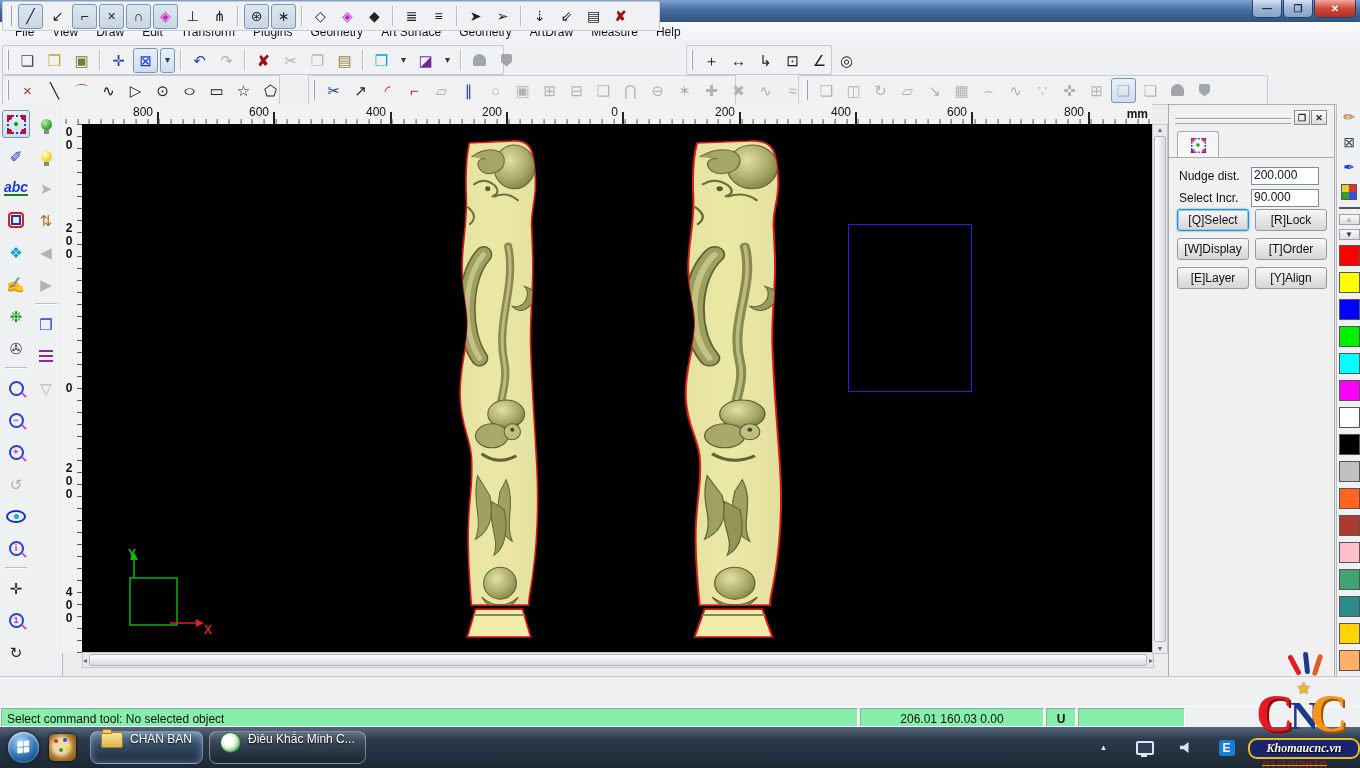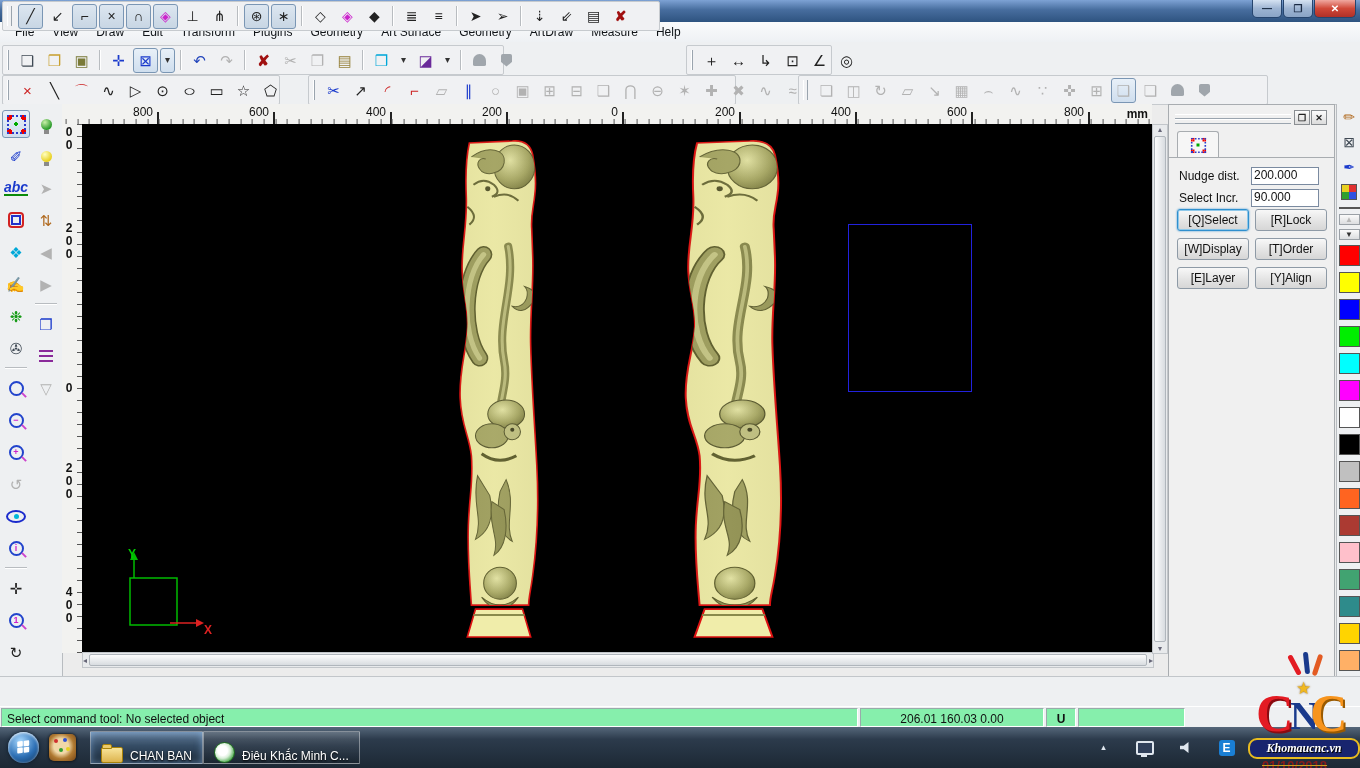--- a/index.html
+++ b/index.html
@@ -131,22 +131,22 @@
   
   #taskbar{left:0;top:727px;width:1360px;height:41px;background:linear-gradient(#55677a,#2c3b4c 30%,#1c2834);display:flex;align-items:center}
   #orb{width:31px;height:31px;border-radius:50%;margin:0 10px 0 8px;position:relative;flex:none;
        background:radial-gradient(circle at 40% 30%,#a6d8ff,#2d6fb4 55%,#10365e 95%);box-shadow:inset 0 1px 3px rgba(255,255,255,.9),0 0 4px #0a1a2a}
   #orb::after{content:"";position:absolute;left:9px;top:9px;width:6px;height:6px;background:#fff;border-radius:1px;
        box-shadow:7px 0 #fff,0 7px #fff,7px 7px #fff;transform:skewY(-6deg) scale(.92)}
   #jdicon{width:27px;height:27px;border-radius:5px;margin-right:14px;flex:none;position:relative;
        background:radial-gradient(circle at 45% 45%,#f0d8a8 35%,#b07a32 60%,#7a4a18 95%);box-shadow:0 0 3px #000}
   #jdicon::after{content:"";position:absolute;left:5px;top:5px;width:4px;height:4px;border-radius:50%;background:#d03030;
        box-shadow:9px -1px 0 #3050d0,5px 9px 0 #30a030,12px 8px 0 #e8d020}
-  .taskbtn{height:31px;border:1px solid rgba(255,255,255,.38);border-radius:1px;margin-right:0;padding:0 10px;
-       display:flex;align-items:flex-end;gap:7px;color:#fff;text-shadow:0 1px 2px #000;
+  .taskbtn{height:31px;border:1px solid rgba(255,255,255,.38);border-radius:8px;margin-right:6px;padding:0 10px;
+       display:flex;align-items:flex-start;gap:7px;color:#fff;text-shadow:0 1px 2px #000;
        background:linear-gradient(rgba(255,255,255,.18),rgba(255,255,255,.05) 45%,rgba(0,0,0,.12))}
   .taskbtn.lit{background:linear-gradient(rgba(160,200,240,.45),rgba(90,140,190,.25) 45%,rgba(20,40,60,.2));box-shadow:0 0 7px rgba(150,200,255,.5) inset}
   .taskbtn.active{background:linear-gradient(rgba(235,245,255,.65),rgba(180,205,230,.42) 45%,rgba(120,150,180,.3));box-shadow:0 0 6px rgba(220,240,255,.6) inset}
   .taskbtn .tlabel{font-size:12px;white-space:nowrap}
   .ticon{flex:none;display:flex;align-items:center;justify-content:center}
   .i-folder{width:20px;height:14px;background:linear-gradient(#f8e49a,#ddb44e);border:1px solid #a8820a;border-radius:2px;position:relative}
   .i-folder::before{content:"";position:absolute;top:-4px;left:0;width:8px;height:3px;background:#eccb6a;border:1px solid #a8820a;border-radius:2px 2px 0 0}
   .i-jade{width:19px;height:19px;border-radius:50%;border:1px solid #1f6f1f;background:radial-gradient(circle at 40% 40%,#ffffff 30%,#d8eed8 48%,#3a9f3a 80%)}
   .i-drill{width:20px;height:17px;position:relative;background:linear-gradient(#9aa,#555);clip-path:polygon(0 55%,100% 25%,100% 100%,0 100%)}
   .i-drill::after{content:"";position:absolute;left:9px;top:-6px;width:4px;height:15px;background:linear-gradient(#e0d4f4,#9a7ac8)}

